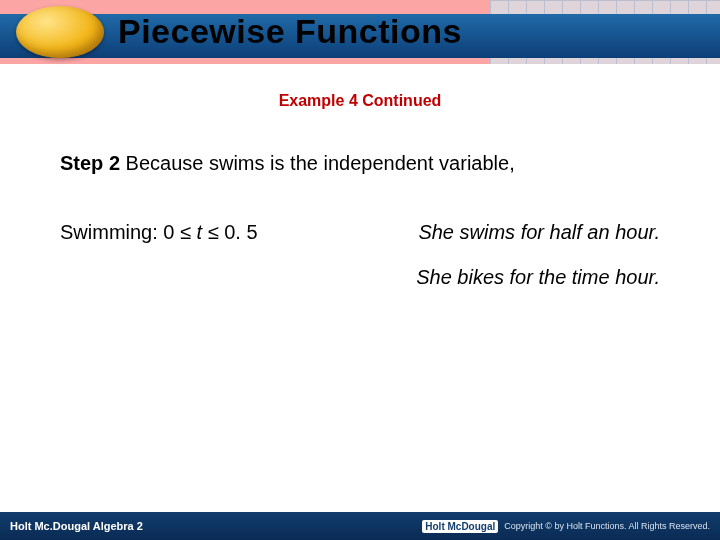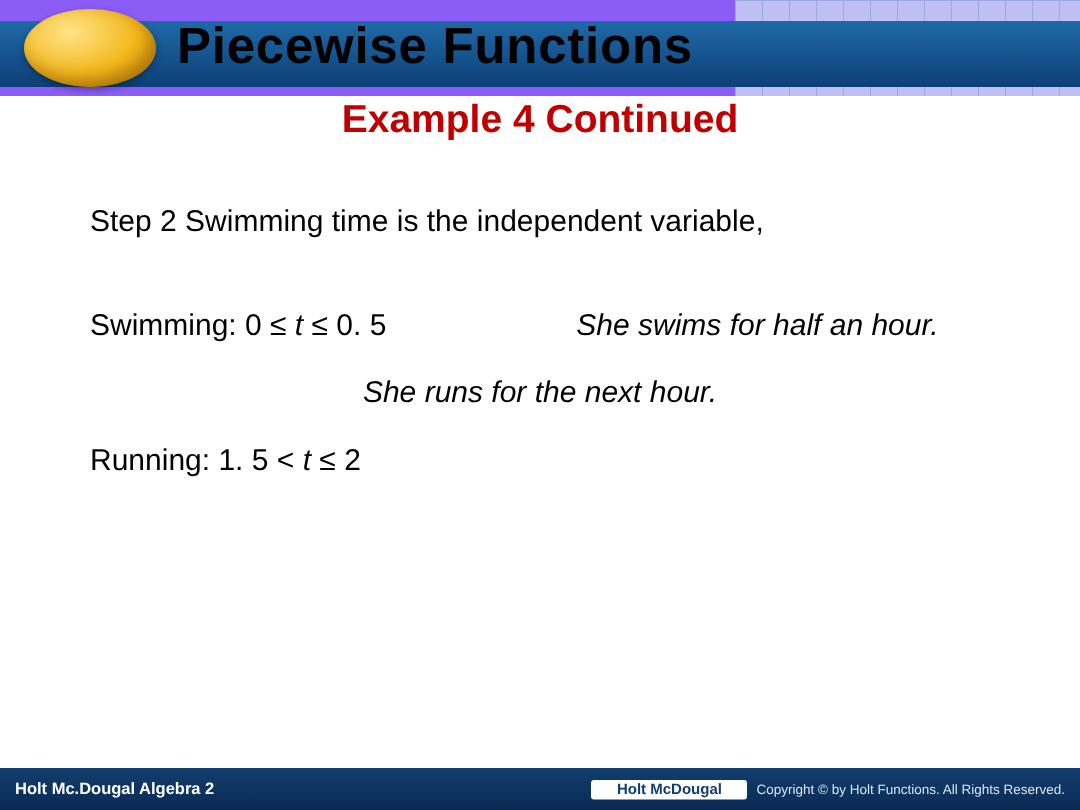--- a/index.html
+++ b/index.html
@@ -7,21 +7,21 @@
     width: 720px;
     height: 540px;
     font-family: Verdana, Geneva, sans-serif;
     background: #ffffff;
     position: relative;
     overflow: hidden;
   }
   .header {
     width: 100%;
     height: 64px;
-    background: #8b5cf6;
+    background: #fca5a5;
     position: relative;
   }
   .grid-bg {
     position: absolute;
     right: 0;
     top: 0;
     width: 230px;
     height: 64px;
     background-image:
       linear-gradient(#9fc9e0 1px, transparent 1px),
@@ -55,32 +55,33 @@
     font-weight: 900;
     font-size: 34px;
     color: #000;
     letter-spacing: 0.5px;
     font-family: Verdana, Geneva, sans-serif;
   }
   .subtitle {
     text-align: center;
     color: #c00000;
     font-weight: 900;
-    font-size: 26px;
+    font-size: 16px;
+    margin-top: 28px;
     font-family: Verdana, Geneva, sans-serif;
   }
   .content {
     padding: 40px 60px 0 60px;
   }
   .step-line {
     font-size: 20px;
     color: #000;
     line-height: 1.35;
   }
-  .step-line .bold { font-weight: 400; }
+  .step-line .bold { font-weight: 700; }
   .step-indent {
     margin-left: 76px;
   }
   .table {
     margin-top: 44px;
     width: 100%;
   }
   .row {
     display: flex;
     margin-bottom: 22px;
@@ -89,21 +90,21 @@
     width: 290px;
     font-size: 20px;
     color: #000;
   }
   .left .var { font-style: italic; }
   .right {
     flex: 1;
     font-size: 20px;
     font-style: italic;
     color: #000;
-    text-align: center;
+    text-align: right;
   }
   .footer {
     position: absolute;
     bottom: 0;
     left: 0;
     width: 100%;
     height: 28px;
     background: linear-gradient(#123e6e, #0a2a54);
     color: #fff;
     display: flex;
@@ -121,58 +122,54 @@
     color: #d7e3ef;
     display: flex;
     align-items: center;
     gap: 6px;
   }
   .logo {
     font-weight: 700;
     font-size: 10px;
     background: #fff;
     color: #123e6e;
-    padding: 1px 17px;
+    padding: 1px 3px;
     border-radius: 2px;
   }
 </style>
 </head>
 <body>
 
 <div class="header">
   <div class="grid-bg"></div>
   <div class="blue-bar"></div>
   <div class="oval"></div>
   <div class="title">Piecewise Functions</div>
 </div>
 
 <div class="subtitle">Example 4 Continued</div>
 
 <div class="content">
   <div class="step-line">
     <span class="bold">Step 2</span>
-    <span>Swimming time is the independent variable,</span>
+    <span>Because swims is the independent variable,</span>
   </div>
 
   <div class="table">
     <div class="row">
       <div class="left">
         <span>Swimming:</span>
         <span>0 ≤ </span><span class="var">t</span><span> ≤ 0. 5</span>
       </div>
       <div class="right">She swims for half an hour.</div>
     </div>
     <div class="row">
-      <div class="right">She runs for the next hour.</div>
+      <div class="right">She bikes for the time hour.</div>
     </div>
     <div class="row">
-      <div class="left">
-        <span>Running:</span>
-        <span>1. 5 &lt; </span><span class="var">t</span><span> ≤ 2</span>
-      </div>
     </div>
   </div>
 </div>
 
 <div class="footer">
   <div class="footer-left">Holt Mc.Dougal Algebra 2</div>
   <div class="footer-right">
     <span class="logo">Holt McDougal</span>
     <span>Copyright © by Holt Functions. All Rights Reserved.</span>
   </div>

